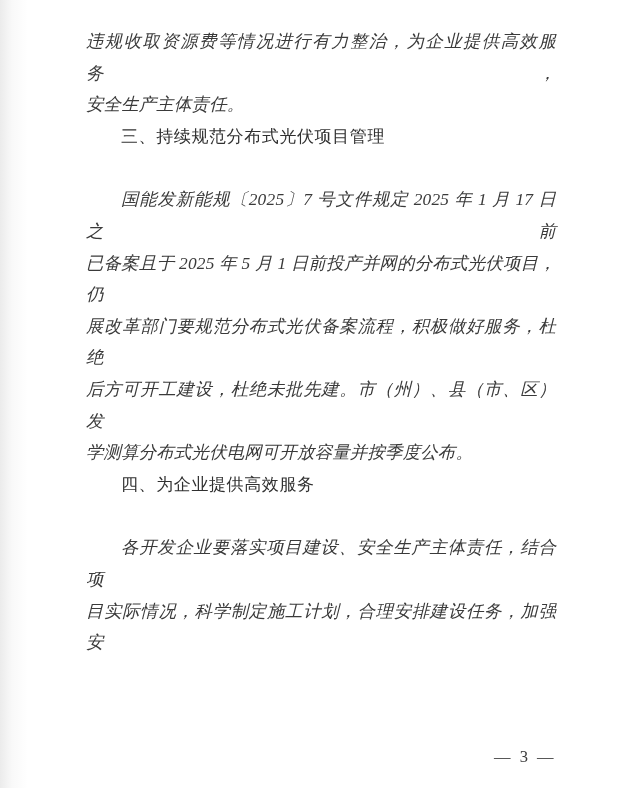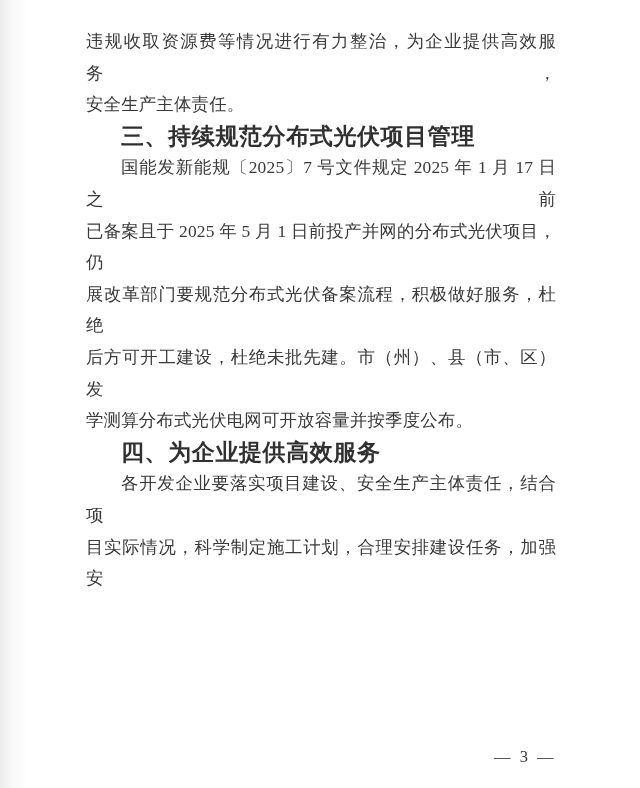--- a/index.html
+++ b/index.html
@@ -23,32 +23,34 @@
     left: 86px;
     width: 470px;
   }
   .ln {
     font-size: 17.4px;
     line-height: 31.6px;
     text-align: justify;
     text-align-last: justify;
     color: #3a3a3a;
     letter-spacing: 0.2px;
+    font-style: italic;
   }
   .ln-end {
     text-align: left;
     text-align-last: left;
   }
   .ln-ind {
     text-indent: 35px;
+    margin-top: 32px;
   }
   .hd {
     font-family: "Liberation Sans", sans-serif;
-    font-weight: bold;
-    font-size: 23px;
+    font-weight: normal;
+    font-size: 17px;
     line-height: 31.6px;
     padding-left: 35px;
     color: #303030;
     text-align: left;
     text-align-last: left;
     letter-spacing: 0.6px;
   }
   .pageno {
     position: absolute;
     top: 747px;

